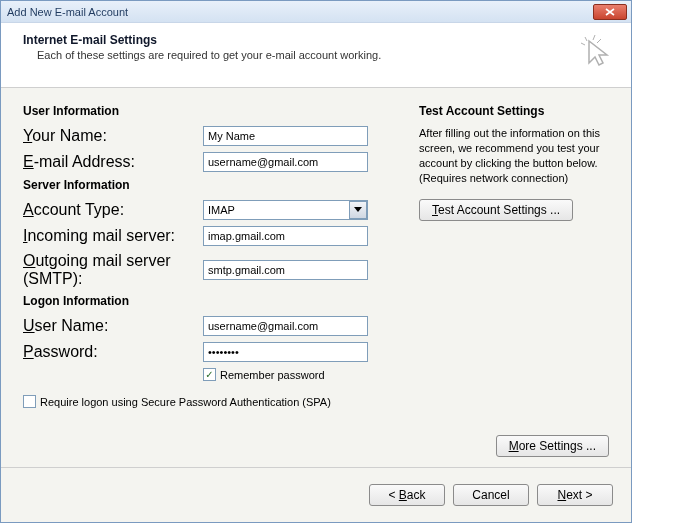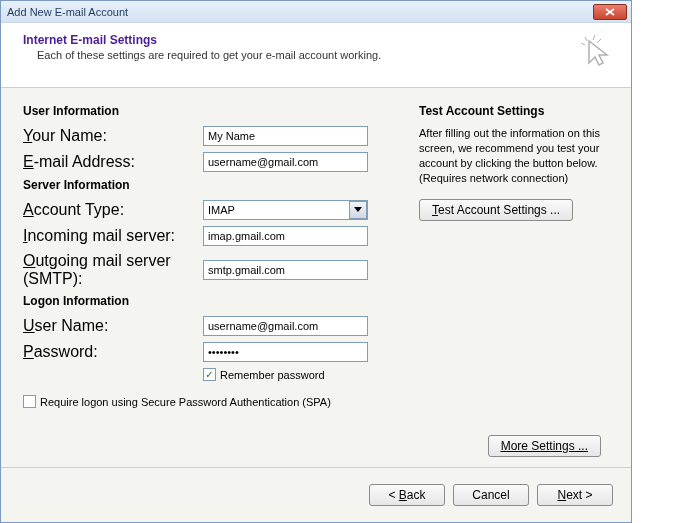--- a/index.html
+++ b/index.html
@@ -37,21 +37,21 @@
       display: flex; align-items: center; justify-content: center;
       cursor: pointer;
     }
     .header {
       padding: 10px 16px 14px 22px;
       background: #fff;
       border-bottom: 1px solid #cfcfcf;
       display: flex; align-items: flex-start;
     }
     .header-text { flex: 1; }
-    .header-title { font-weight: bold; font-size: 12px; color: #4c1d95; margin-bottom: 2px; }
+    .header-title { font-weight: bold; font-size: 12px; color: #0f172a; margin-bottom: 2px; }
     .header-sub { font-size: 11px; color: #333; padding-left: 14px; }
     .header-icon { width: 40px; height: 40px; color: #aaa; }
     .content {
       flex: 1;
       background: #f4f4f0;
       padding: 16px 18px 10px 22px;
       display: flex;
       gap: 36px;
     }
     .col-left { width: 360px; }
@@ -85,21 +85,21 @@
       cursor: pointer; font-size: 10px; color: #2a6b2a;
     }
     .right-text { font-size: 11px; color: #000; line-height: 1.35; margin-bottom: 14px; }
     .btn {
       background: linear-gradient(#fafafa,#e6e6e6);
       border: 1px solid #8b8b8b; border-radius: 3px;
       padding: 3px 12px; font-family: inherit; font-size: 12px;
       cursor: pointer; min-width: 70px;
     }
     .btn .ul { text-decoration: underline; }
-    .more-settings { position: absolute; right: 12px; bottom: 0; text-decoration: underline; }
+    .more-settings { position: absolute; right: 4px; bottom: 0; }
     .footer {
       border-top: 1px solid #cfcfcf;
       padding: 16px 18px;
       background: #f4f4f0;
       display: flex; justify-content: flex-end; gap: 8px;
     }
     .footer .btn { min-width: 76px; }
   </style>
 </head>
 <body>

